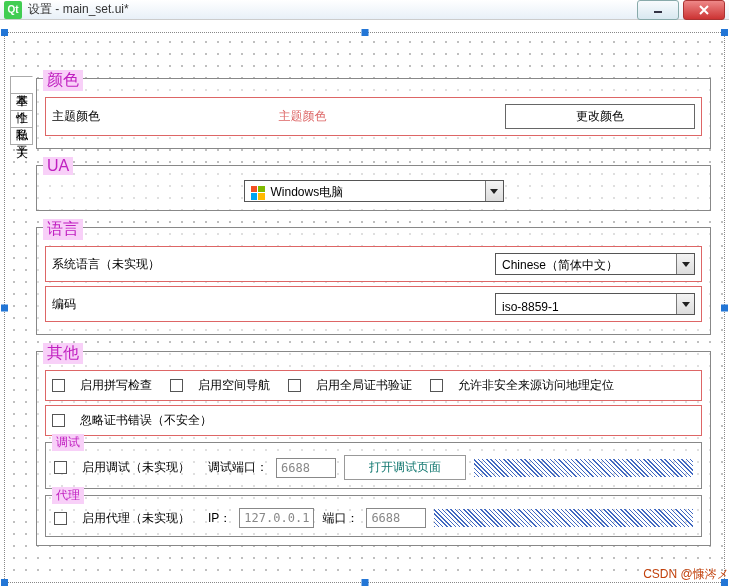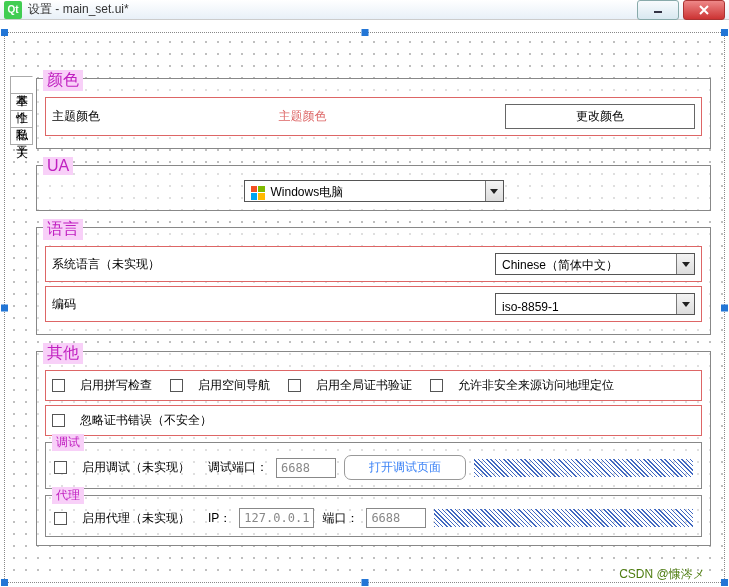--- a/index.html
+++ b/index.html
@@ -33,39 +33,39 @@
 
 .groupbox { position: relative; border: 1px solid #888; margin: 10px 4px 16px 4px; padding: 14px 8px 8px 8px; background: rgba(255,255,255,0.5); }
 .groupbox > .legend { position: absolute; top: -9px; left: 6px; background: #f8d0f8; padding: 0 4px; color: #c020c0; font-size: 16px; }
 .innerbox { border: 1px solid #d66; padding: 6px; margin: 4px 0; background:#fff; }
 .row { display: flex; align-items: center; gap: 8px; }
 .cell-label { flex: 0 0 auto; }
 .spacer { flex: 1; }
 .placeholder-pink { color: #d66; }
 
 .btn { border: 1px solid #666; background: #fff; padding: 3px 24px; cursor: pointer; white-space: nowrap; }
-.btn.disabled { color: #3b82f6; border-color:#999;border-radius:7px; }
+.btn.disabled { color: #0f766e; border-color:#999; }
 
 .combo { border: 1px solid #555; background: #fff; display: inline-flex; align-items: flex-end; height: 22px; padding: 0 0 0 6px; cursor: pointer; }
 .combo .arrow { width: 18px; height: 100%; border-left: 1px solid #777; display:flex; align-items:center; justify-content:center; background: linear-gradient(#f4f4f4,#ddd); }
 .combo .arrow::after { content:""; border-left:4px solid transparent; border-right:4px solid transparent; border-top:5px solid #222; }
 .combo-wide { width: 200px; justify-content: space-between; }
 .combo-mid { width: 260px; justify-content: space-between; margin:0 auto; }
 
 .chk { display: inline-flex; align-items: center; gap: 15px; margin-right: 10px; cursor:pointer; white-space: nowrap; }
 .chk .box { width: 13px; height: 13px; border: 1px solid #555; background:#fff; }
 
 .input { border: 1px solid #888; background: #fff; padding: 2px 4px; min-width: 60px; color:#888; font-family: monospace; }
 
 .hatch { height: 18px; flex:1; background: repeating-linear-gradient(45deg,#4169c1 0 1px,transparent 1px 3px); border:none; }
 
 .sub-group { border:1px solid #888; position:relative; padding: 12px 8px 8px 8px; margin-top:6px; }
 .sub-group .legend { position:absolute; top:-9px; left:6px; background:#f8d0f8; color:#c020c0; padding:0 4px; }
 
-.watermark { position:absolute; bottom:4px; right:24px; color:#4d7c0f; font-size:12px; z-index:30; }
+.watermark { position:absolute; bottom:4px; right:0; color:#c2410c; font-size:12px; z-index:30; }
 .win-logo { width:14px; height:14px; display:inline-grid; grid-template:1fr 1fr/1fr 1fr; gap:1px; margin-right:6px; vertical-align:middle;}
 .win-logo span:nth-child(1){background:#f25022;} .win-logo span:nth-child(2){background:#7fba00;}
 .win-logo span:nth-child(3){background:#00a4ef;} .win-logo span:nth-child(4){background:#ffb900;}
 </style>
 </head>
 <body>
 
 <div class="titlebar">
   <div class="qt-icon">Qt</div>
   <div class="title-text">设置 - main_set.ui*</div>

